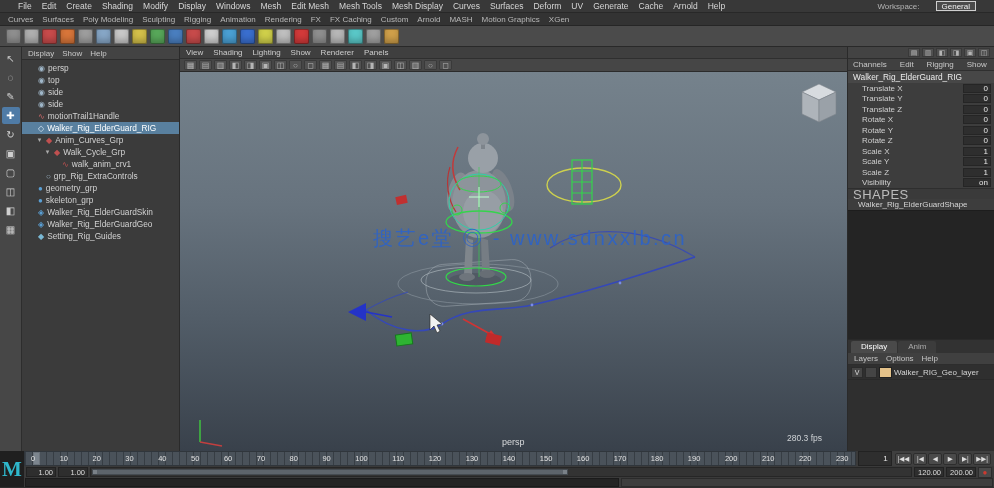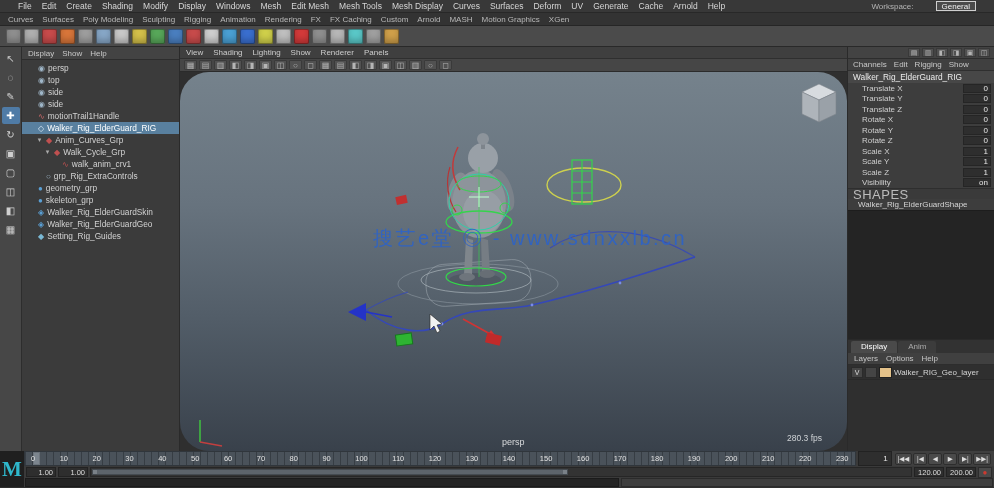--- a/index.html
+++ b/index.html
@@ -6,21 +6,21 @@
   *{box-sizing:border-box;}
   #app{position:relative;width:994px;height:488px;background:#2f2f2f;
        font-family:"Liberation Sans",sans-serif;font-size:9px;color:#ccc;
        overflow:hidden;user-select:none;}
 
   
   .menubar{height:13px;background:#383838;display:flex;align-items:center;
            padding:0 18px;border-bottom:1px solid #282828;}
   .menus{display:flex;gap:10px;flex:1;overflow:hidden;white-space:nowrap;}
   .menu-item{color:#d6d6d6;font-size:8.5px;}
-  .menubar-right{display:flex;align-items:center;gap:22px;flex:none;}
+  .menubar-right{display:flex;align-items:center;gap:16px;flex:none;}
   .ws-label{font-size:8px;color:#b5b5b5;}
   .badge{border:1px solid #cfcfcf;padding:0 5px;font-size:8px;color:#f0f0f0;
          height:10px;line-height:9px;background:#4a4a4a;}
 
   .shelftabs{height:13px;background:#333;display:flex;gap:9px;padding:0 8px;
              align-items:center;border-bottom:1px solid #262626;overflow:hidden;white-space:nowrap;}
   .shelf-tab{font-size:8px;color:#b8b8b8;}
 
   .shelficons{height:21px;background:#4b4b4b;display:flex;align-items:center;gap:3px;
               padding:0 6px;border-bottom:1px solid #292929;}
@@ -52,30 +52,30 @@
   .viewport{flex:1;display:flex;flex-direction:column;position:relative;
             border-right:1px solid #2a2a2a;min-width:0;}
   .vp-menus{height:12px;background:#3f3f3f;display:flex;gap:10px;align-items:center;
             padding:0 6px;border-bottom:1px solid #2f2f2f;}
   .vp-menu{font-size:8px;color:#cdcdcd;}
   .vp-icons{height:13px;background:#464646;display:flex;gap:2px;align-items:center;
             padding:0 4px;border-bottom:1px solid #2b2b2b;overflow:hidden;}
   .vp-icon{width:13px;height:10px;font-size:8px;line-height:9px;text-align:center;flex:none;
            color:#b5b5b5;background:#515151;border:1px solid #3a3a3a;border-radius:1px;}
   .vp-canvas{flex:1;position:relative;
-             background:linear-gradient(180deg,#75828c 0%,#67737e 35%,#525d68 65%,#39414b 100%);border-radius:29px;}
+             background:linear-gradient(180deg,#75828c 0%,#67737e 35%,#525d68 65%,#39414b 100%);}
   .vp-canvas svg{position:absolute;inset:0;width:100%;height:100%;display:block;}
 
   .rightpanel{width:146px;background:#3d3d3d;display:flex;flex-direction:column;flex:none;}
   .rp-icons{height:12px;display:flex;gap:2px;align-items:center;padding:0 4px;
             background:#434343;border-bottom:1px solid #2d2d2d;justify-content:flex-end;}
   .rp-icon{width:12px;height:9px;font-size:7px;line-height:8px;text-align:center;
            color:#b5b5b5;background:#505050;border:1px solid #393939;flex:none;}
   .channelbox{flex:1;display:flex;flex-direction:column;min-height:0;}
-  .cb-menus{height:12px;display:flex;gap:7px;align-items:center;padding:0 5px;
+  .cb-menus{height:12px;display:flex;gap:13px;align-items:center;padding:0 5px;
             background:#404040;border-bottom:1px solid #2f2f2f;}
   .cb-menu{font-size:8px;color:#c8c8c8;}
   .cb-objname{height:12px;line-height:12px;padding:0 5px;font-size:8.3px;color:#ececec;
               background:#474747;overflow:hidden;white-space:nowrap;text-overflow:ellipsis;}
   .cb-row{height:10.5px;display:flex;align-items:center;padding:0 3px 0 14px;}
   .cb-name{flex:1;font-size:8px;color:#cfcfcf;white-space:nowrap;overflow:hidden;}
   .cb-val{width:28px;text-align:right;font-size:8px;color:#e6e6e6;background:#2e2e2e;
           border:1px solid #252525;height:9px;line-height:8px;padding:0 2px;margin-left:2px;flex:none;}
   .cb-section{height:11px;line-height:11px;padding:0 5px;font-size:13px;color:#bbb;
               letter-spacing:.5px;background:#3a3a3a;border-top:1px solid #2e2e2e;}

